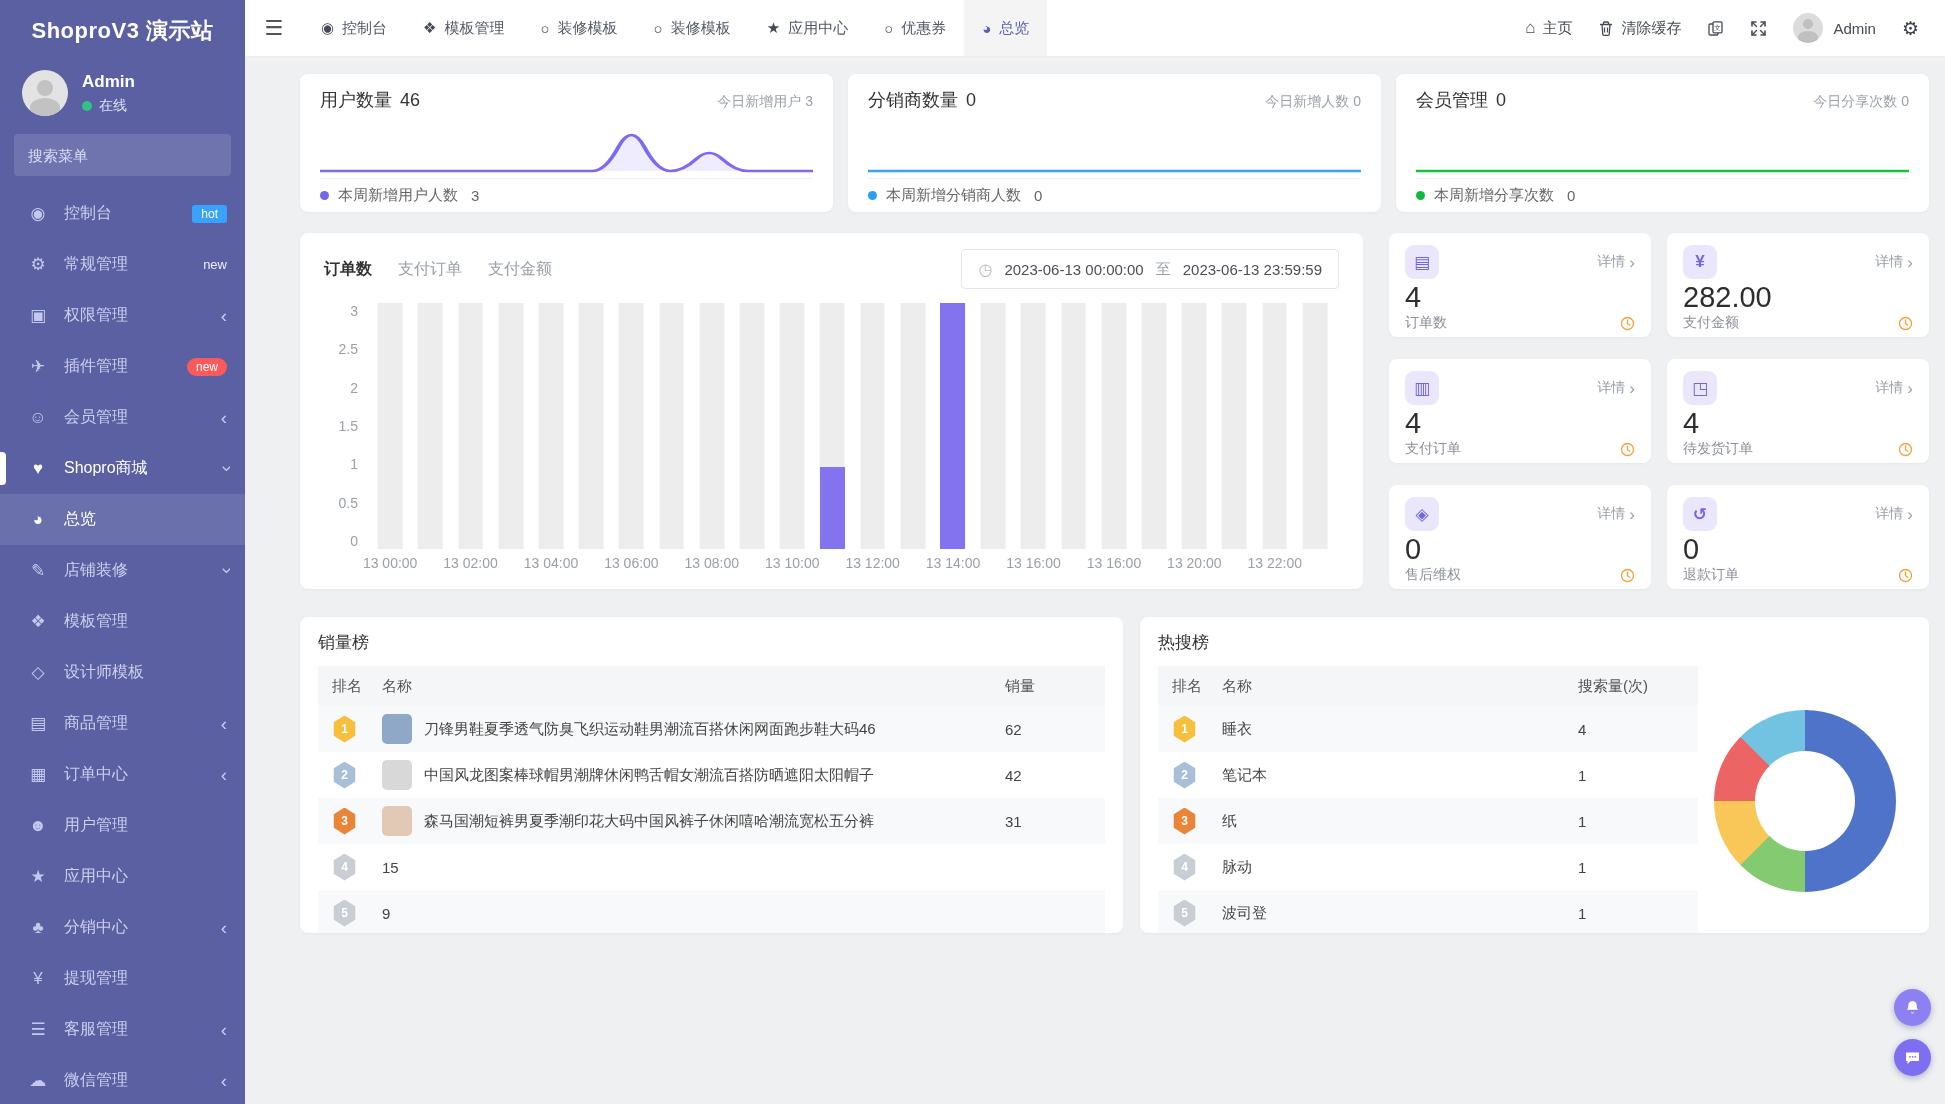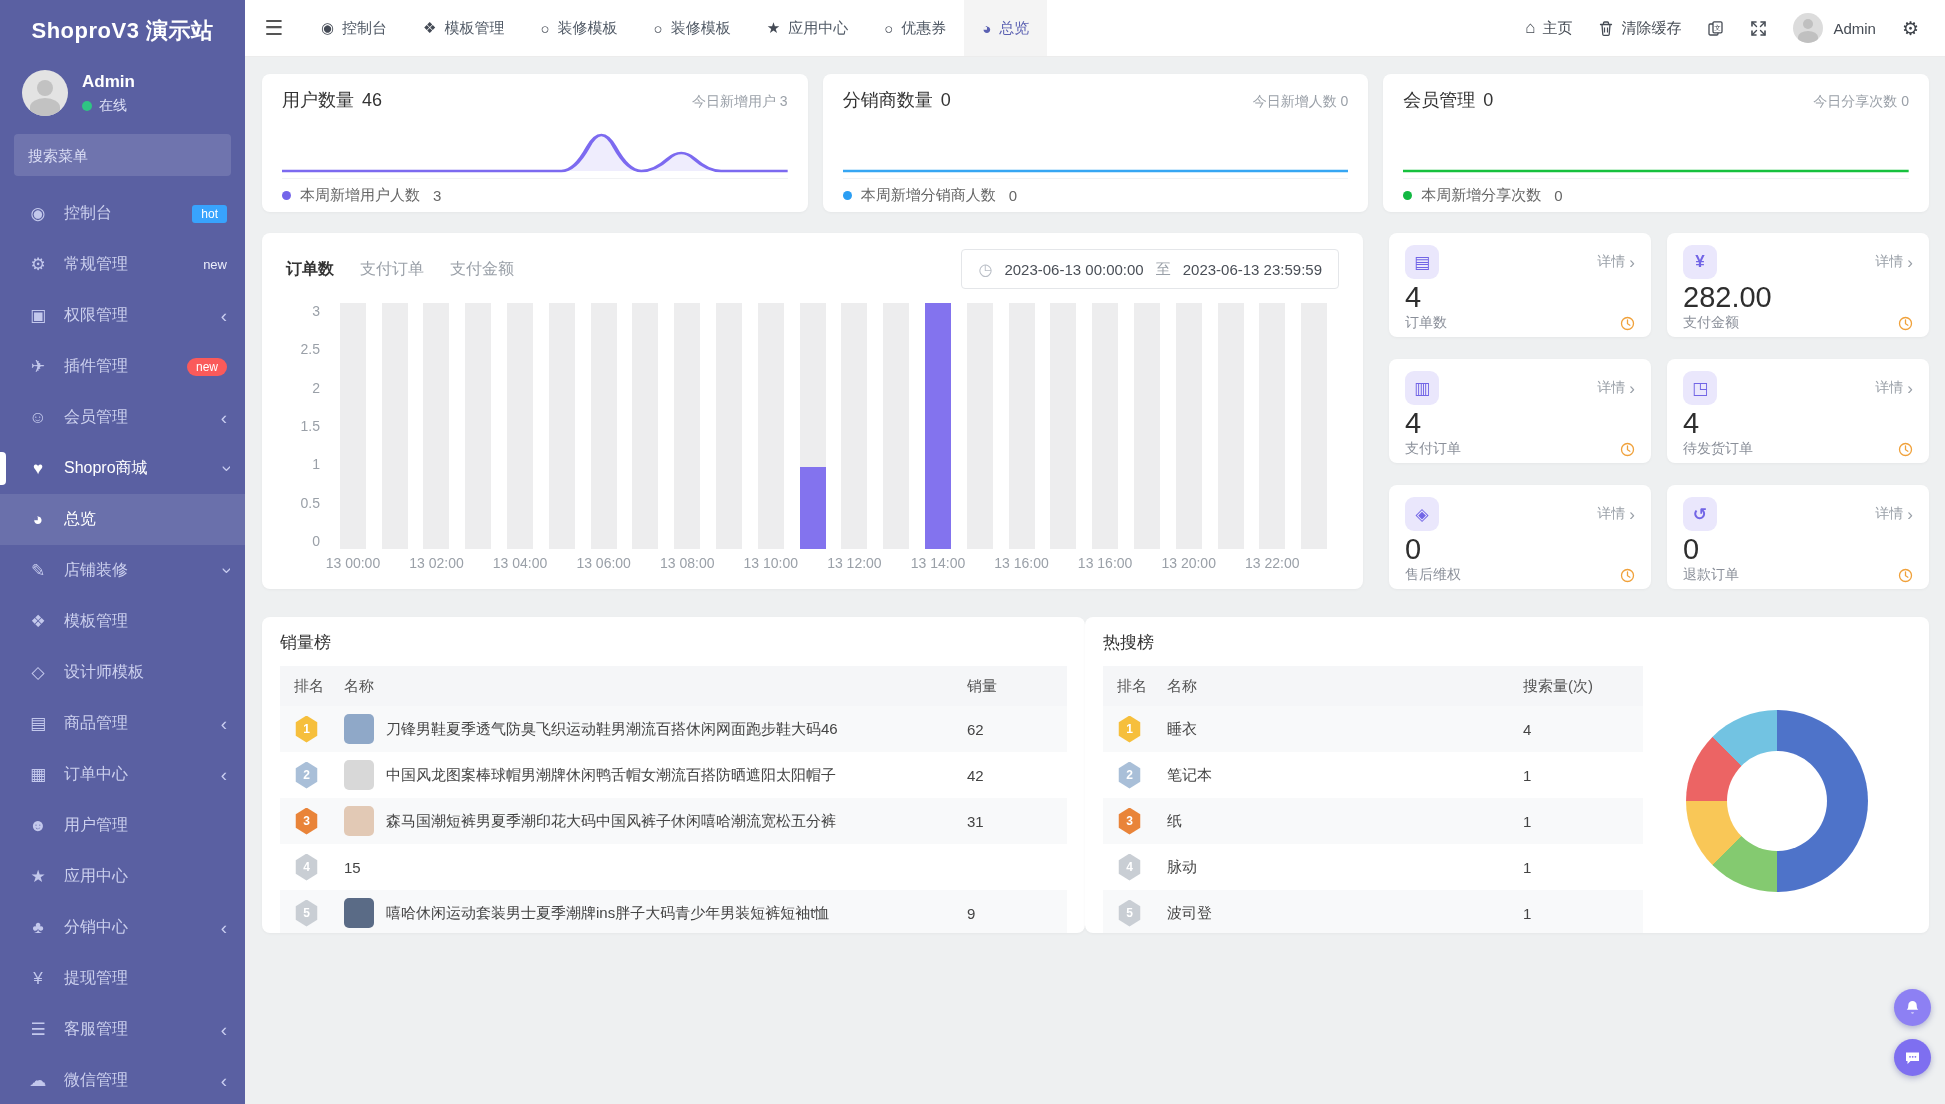--- a/index.html
+++ b/index.html
@@ -49,21 +49,21 @@
   .nav-link { display:flex; align-items:center; gap:7px; font-size:15px; color:#454b54; cursor:pointer; }
   .nav-link .nl-ic { font-size:17px; }
   .nav-icon-btn { display:flex; align-items:center; cursor:pointer; color:#3c4148; }
   .nav-user { display:flex; align-items:center; gap:10px; cursor:pointer; }
   .avatar-sm { width:30px; height:30px; border-radius:50%; background:#dcdcdc; position:relative; overflow:hidden; }
   .avatar-sm::before { content:""; position:absolute; left:50%; top:6px; transform:translateX(-50%); width:10px; height:10px; border-radius:50%; background:#c0c0c0; }
   .avatar-sm::after { content:""; position:absolute; left:50%; top:18px; transform:translateX(-50%); width:20px; height:12px; border-radius:50% 50% 0 0; background:#c0c0c0; }
   .nav-user-name { font-size:15px; color:#454b54; }
   .gear { font-size:19px; color:#3c4148; cursor:pointer; }
 
-  .content { flex:1; padding:17px 16px 0 17px; overflow:hidden; }
+  .content { flex:1; padding:17px 16px 0 17px; overflow:hidden;margin-left:38px; }
 
   
   .row1 { display:flex; gap:15px; }
   .stat-card { flex:1; background:#fff; border-radius:8px; box-shadow:0 1px 3px rgba(0,0,0,0.04); height:138px; padding:14px 20px 0 20px; display:flex; flex-direction:column; }
   .sc-head { display:flex; align-items:baseline; }
   .sc-title { font-size:18px; color:#333; }
   .sc-value { font-size:18px; color:#333; margin-left:8px; }
   .sc-today { margin-left:auto; font-size:14px; color:#9aa0a8; }
   .sc-spark { height:64px; margin-top:2px; }
   .sc-spark svg { width:100%; height:64px; display:block; }
@@ -95,21 +95,21 @@
   .mc-top { display:flex; align-items:center; }
   .mc-ic { width:34px; height:34px; border-radius:9px; background:#eae7fc; color:#7265e6; display:flex; align-items:center; justify-content:center; font-size:17px; font-weight:700; }
   .mc-detail { margin-left:auto; font-size:14px; color:#9aa0a8; display:flex; align-items:center; gap:4px; cursor:pointer; }
   .mc-arrow { font-size:17px; line-height:1; }
   .mc-num { font-size:29px; color:#2e2e2e; font-weight:500; margin-top:2px; line-height:1.15; }
   .mc-bottom { display:flex; align-items:center; margin-top:auto; }
   .mc-label { font-size:14px; color:#8a8f99; }
   .mc-clock { margin-left:auto; display:flex; }
 
   
-  .row3 { display:flex; margin-top:28px; }
+  .row3 { display:flex; gap:17px; margin-top:28px; }
   .table-card { background:#fff; border-radius:8px; box-shadow:0 1px 3px rgba(0,0,0,0.04); height:316px; padding:14px 18px 0 18px; overflow:hidden; }
   .sales-card { width:823px; min-width:823px; }
   .hot-card { flex:1; display:flex; flex-direction:column; }
   .tc-title { font-size:17px; color:#333; margin-bottom:12px; }
   .tbl { width:100%; }
   .tbl-head { display:grid; background:#f5f6f8; height:40px; align-items:center; font-size:15px; color:#555; }
   .tbl-row { display:grid; height:46px; align-items:center; font-size:15px; color:#444; }
   .tbl-row:nth-child(even) { background:#f8f9fa; }
   .sales-grid { grid-template-columns:64px 1fr 100px; }
   .hot-grid { grid-template-columns:64px 1fr 120px; }
@@ -637,24 +637,20 @@
                   <span class="name-text">森马国潮短裤男夏季潮印花大码中国风裤子休闲嘻哈潮流宽松五分裤</span>
                 </span>
               <span>31</span>
             </div>
             <div class="tbl-row sales-grid">
               <span class="rank-badge rank-4">4</span>
               <span>15</span>
             </div>
             <div class="tbl-row sales-grid">
               <span class="rank-badge rank-5">5</span>
-              <span class="name-cell">
-                  <span class="thumb" style="background:#5a6b86"></span>
-                  <span class="name-text">嘻哈休闲运动套装男士夏季潮牌ins胖子大码青少年男装短裤短袖t恤</span>
-                </span>
               <span>9</span>
             </div>
           </div>
         </div>
 
         <div class="table-card hot-card">
           <div class="tc-title">热搜榜</div>
           <div class="hot-flex">
             <div class="hot-table-wrap">
               <div class="tbl-head hot-grid">

